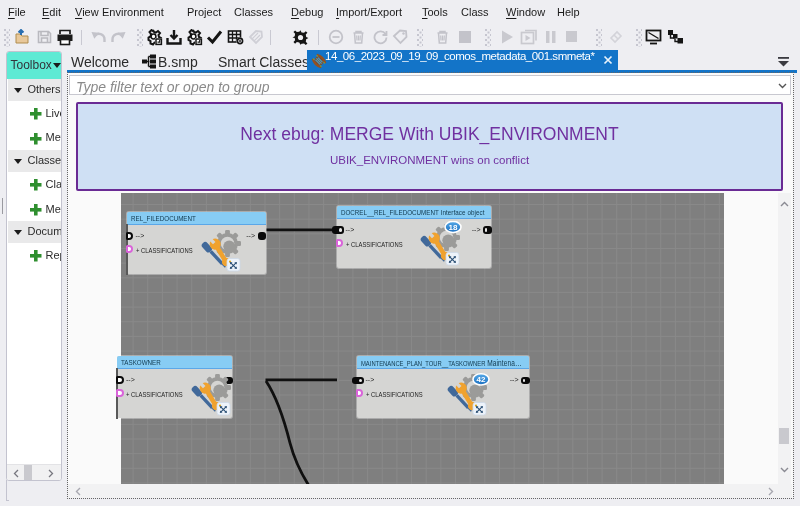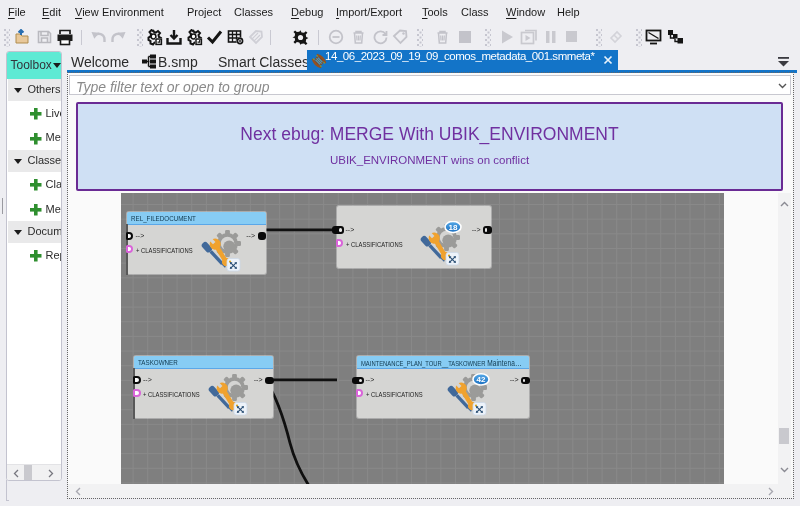--- a/index.html
+++ b/index.html
@@ -351,37 +351,40 @@
  <span class="plbl" style="left:9px;top:19.5px">--&gt;</span>
  <span class="pring pk" style="top:33px"></span>
  <span class="csl" style="left:9px;top:33.5px">+ CLASSIFICATIONS</span>
  <span class="plbl" style="right:10.5px;top:19.5px">--&gt;</span>
  <span class="psolid" style="right:-0.5px;top:20.3px;width:8.5px"></span>
  <svg style="position:absolute;left:72px;top:15px" width="52" height="48">
       <use href="#toolicon"></use>
     </svg>
 </div>
 <div class="node" style="left:336.5px;top:206px;width:154.5px;">
+ <div class="nhead">
+      <span>DOCREL__REL_FILEDOCUMENT<small> Interface object</small></span>
+    </div>
  <span class="psolid" style="left:-4.5px;top:20.3px;width:11.5px">
       <i style="right:2px"></i>
     </span>
  <span class="plbl" style="left:9px;top:19.5px">--&gt;</span>
  <span class="pring pk" style="top:33px"></span>
  <span class="csl" style="left:9px;top:33.5px">+ CLASSIFICATIONS</span>
  <span class="plbl" style="right:10.5px;top:19.5px">--&gt;</span>
  <span class="psolid" style="right:-0.5px;top:20.3px;width:8.5px">
       <i style="left:1.6px"></i>
     </span>
  <svg style="position:absolute;left:81px;top:15px" width="52" height="48">
       <use href="#toolicon"></use>
       <ellipse cx="35" cy="6" rx="8" ry="5.6" fill="url(#bgrad)" stroke="#fff" stroke-width="1.6"></ellipse>
       <text x="35" y="8.8" font-size="8" font-weight="bold" fill="#fff" text-anchor="middle" font-family="Liberation Sans">18</text>
     </svg>
 </div>
-<div class="node" style="left:134px;top:356.3px;width:139px;text-align:center;">
+<div class="node" style="left:117px;top:356.3px;width:115px;text-align:center;">
  <div class="nhead">
       <span>TASKOWNER</span>
     </div>
  <div class="nstrip"></div>
  <span class="pring" style="top:20px"></span>
  <span class="plbl" style="left:9px;top:19.5px">--&gt;</span>
  <span class="pring pk" style="top:33px"></span>
  <span class="csl" style="left:9px;top:33.5px">+ CLASSIFICATIONS</span>
  <span class="plbl" style="right:10.5px;top:19.5px">--&gt;</span>
  <span class="psolid" style="right:-0.5px;top:20.3px;width:8.5px"></span>

